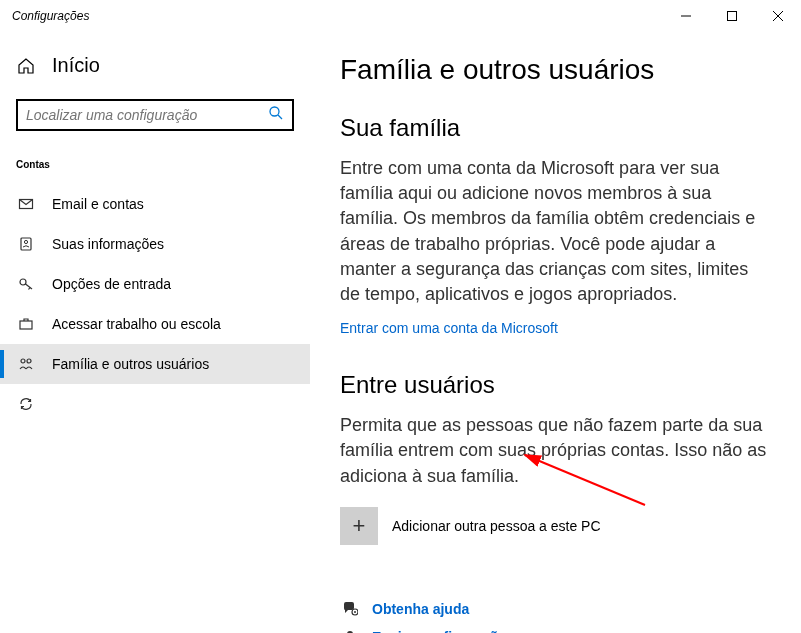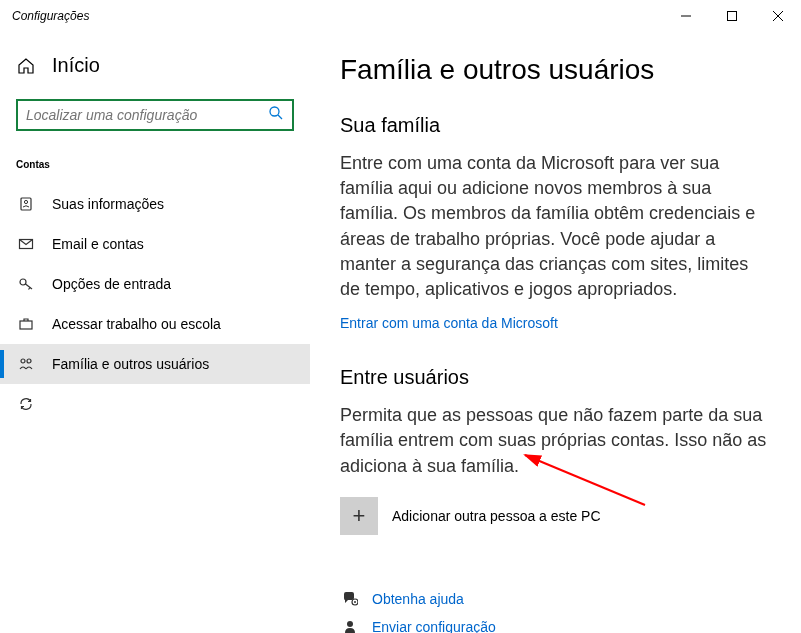--- a/index.html
+++ b/index.html
@@ -7,39 +7,39 @@
     .titlebar { height: 32px; display: flex; align-items: center; padding-left: 12px; font-size: 12px; color: #000; font-style: italic; }
     .titlebar-text { flex: 1; }
     .window-controls { display: flex; }
     .window-control { width: 46px; height: 32px; display: flex; align-items: center; justify-content: center; cursor: pointer; }
     .window-control svg { width: 10px; height: 10px; }
     .content { display: flex; height: calc(100% - 32px); }
     .sidebar { width: 310px; padding-top: 12px; }
     .home-btn { display: flex; align-items: center; padding: 10px 16px; cursor: pointer; }
     .home-btn .icon { width: 20px; display: flex; justify-content: center; margin-right: 16px; }
     .home-btn .label { font-size: 20px; }
-    .search-box { margin: 12px 16px 20px 16px; border: 2px solid #15803d; height: 32px; display: flex; align-items: center; padding: 0 8px; background: #fff; }
+    .search-box { margin: 12px 16px 20px 16px; border: 2px solid #000000; height: 32px; display: flex; align-items: center; padding: 0 8px; background: #fff; }
     .search-box input { flex: 1; border: none; outline: none; font-size: 14px; color: #666; font-style: italic; background: transparent; }
     .search-icon { color: #0078d4; }
     .section-header { padding: 8px 16px 14px 16px; font-size: 10px; font-weight: 600; }
     .nav-item { display: flex; align-items: center; padding: 12px 16px; cursor: pointer; position: relative; font-size: 14px; }
     .nav-item .icon { width: 20px; display: flex; justify-content: center; margin-right: 16px; color: #333; }
     .nav-item.selected { background: #e6e6e6; }
     .nav-item.selected::before { content: ""; position: absolute; left: 0; top: 6px; bottom: 6px; width: 4px; background: #0078d4; }
     .main { flex: 1; padding: 22px 30px 20px 30px; overflow-y: auto; }
     .page-title { font-size: 28px; font-weight: 350; margin-bottom: 28px; color: #000; }
-    .section-title { font-size: 20px; font-weight: 350; margin-bottom: 14px; color: #000; }
+    .section-title { font-size: 24px; font-weight: 350; margin-bottom: 14px; color: #000; }
     .section-desc { font-size: 18px; color: #333; line-height: 1.4; margin-bottom: 12px; }
     .link { color: #0066cc; font-size: 14px; cursor: pointer; display: inline-block; }
     .spacer { height: 34px; }
     .add-person { display: flex; align-items: center; margin-top: 18px; cursor: pointer; }
     .add-icon { width: 38px; height: 38px; background: #cfcfcf; display: flex; align-items: center; justify-content: center; margin-right: 14px; font-size: 22px; color: #333; font-weight: 300; }
     .add-label { font-size: 14px; }
     .footer-links { margin-top: 50px; }
-    .footer-link { display: flex; align-items: center; padding: 6px 0; cursor: pointer; }
+    .footer-link { display: flex; align-items: center; padding: 6px 0; cursor: pointer; font-weight: bold; }
     .footer-link .icon { width: 20px; margin-right: 12px; display: flex; justify-content: center; }
     .footer-link .text { color: #0066cc; font-size: 14px; }
     .arrow { position: absolute; pointer-events: none; }
   </style>
 </head>
 <body>
 
 <div class="titlebar">
   <span class="titlebar-text">Configurações</span>
   <div class="window-controls">
@@ -81,36 +81,36 @@
             <line x1="10" y1="10" x2="14" y2="14" stroke="#0078d4" stroke-width="1.3"></line>
           </svg>
       </span>
     </div>
 
     <div class="section-header">Contas</div>
 
     <div class="nav-item">
       <span class="icon">
         <svg width="16" height="16" viewBox="0 0 16 16">
+            <rect x="1.5" y="3.5" width="13" height="9" fill="none" stroke="#333" stroke-width="1.2"></rect>
+            <path d="M1.5 3.5 L8 8.5 L14.5 3.5" fill="none" stroke="#333" stroke-width="1.2"></path>
+          </svg>
+      </span>
+      <span>Email e contas</span>
+    </div>
+
+    <div class="nav-item">
+      <span class="icon">
+        <svg width="16" height="16" viewBox="0 0 16 16">
             <rect x="3" y="2" width="10" height="12" rx="1" fill="none" stroke="#333" stroke-width="1.2"></rect>
             <circle cx="8" cy="6" r="1.6" fill="none" stroke="#333" stroke-width="1"></circle>
             <path d="M5 11 Q8 8.5 11 11" fill="none" stroke="#333" stroke-width="1"></path>
           </svg>
       </span>
       <span>Suas informações</span>
-    </div>
-
-    <div class="nav-item">
-      <span class="icon">
-        <svg width="16" height="16" viewBox="0 0 16 16">
-            <rect x="1.5" y="3.5" width="13" height="9" fill="none" stroke="#333" stroke-width="1.2"></rect>
-            <path d="M1.5 3.5 L8 8.5 L14.5 3.5" fill="none" stroke="#333" stroke-width="1.2"></path>
-          </svg>
-      </span>
-      <span>Email e contas</span>
     </div>
 
     <div class="nav-item">
       <span class="icon">
         <svg width="16" height="16" viewBox="0 0 16 16">
             <circle cx="5" cy="6" r="3" fill="none" stroke="#333" stroke-width="1.2"></circle>
             <line x1="7.5" y1="8" x2="14" y2="13" stroke="#333" stroke-width="1.2"></line>
             <line x1="12" y1="11.5" x2="10.5" y2="13.5" stroke="#333" stroke-width="1.2"></line>
           </svg>
       </span>

